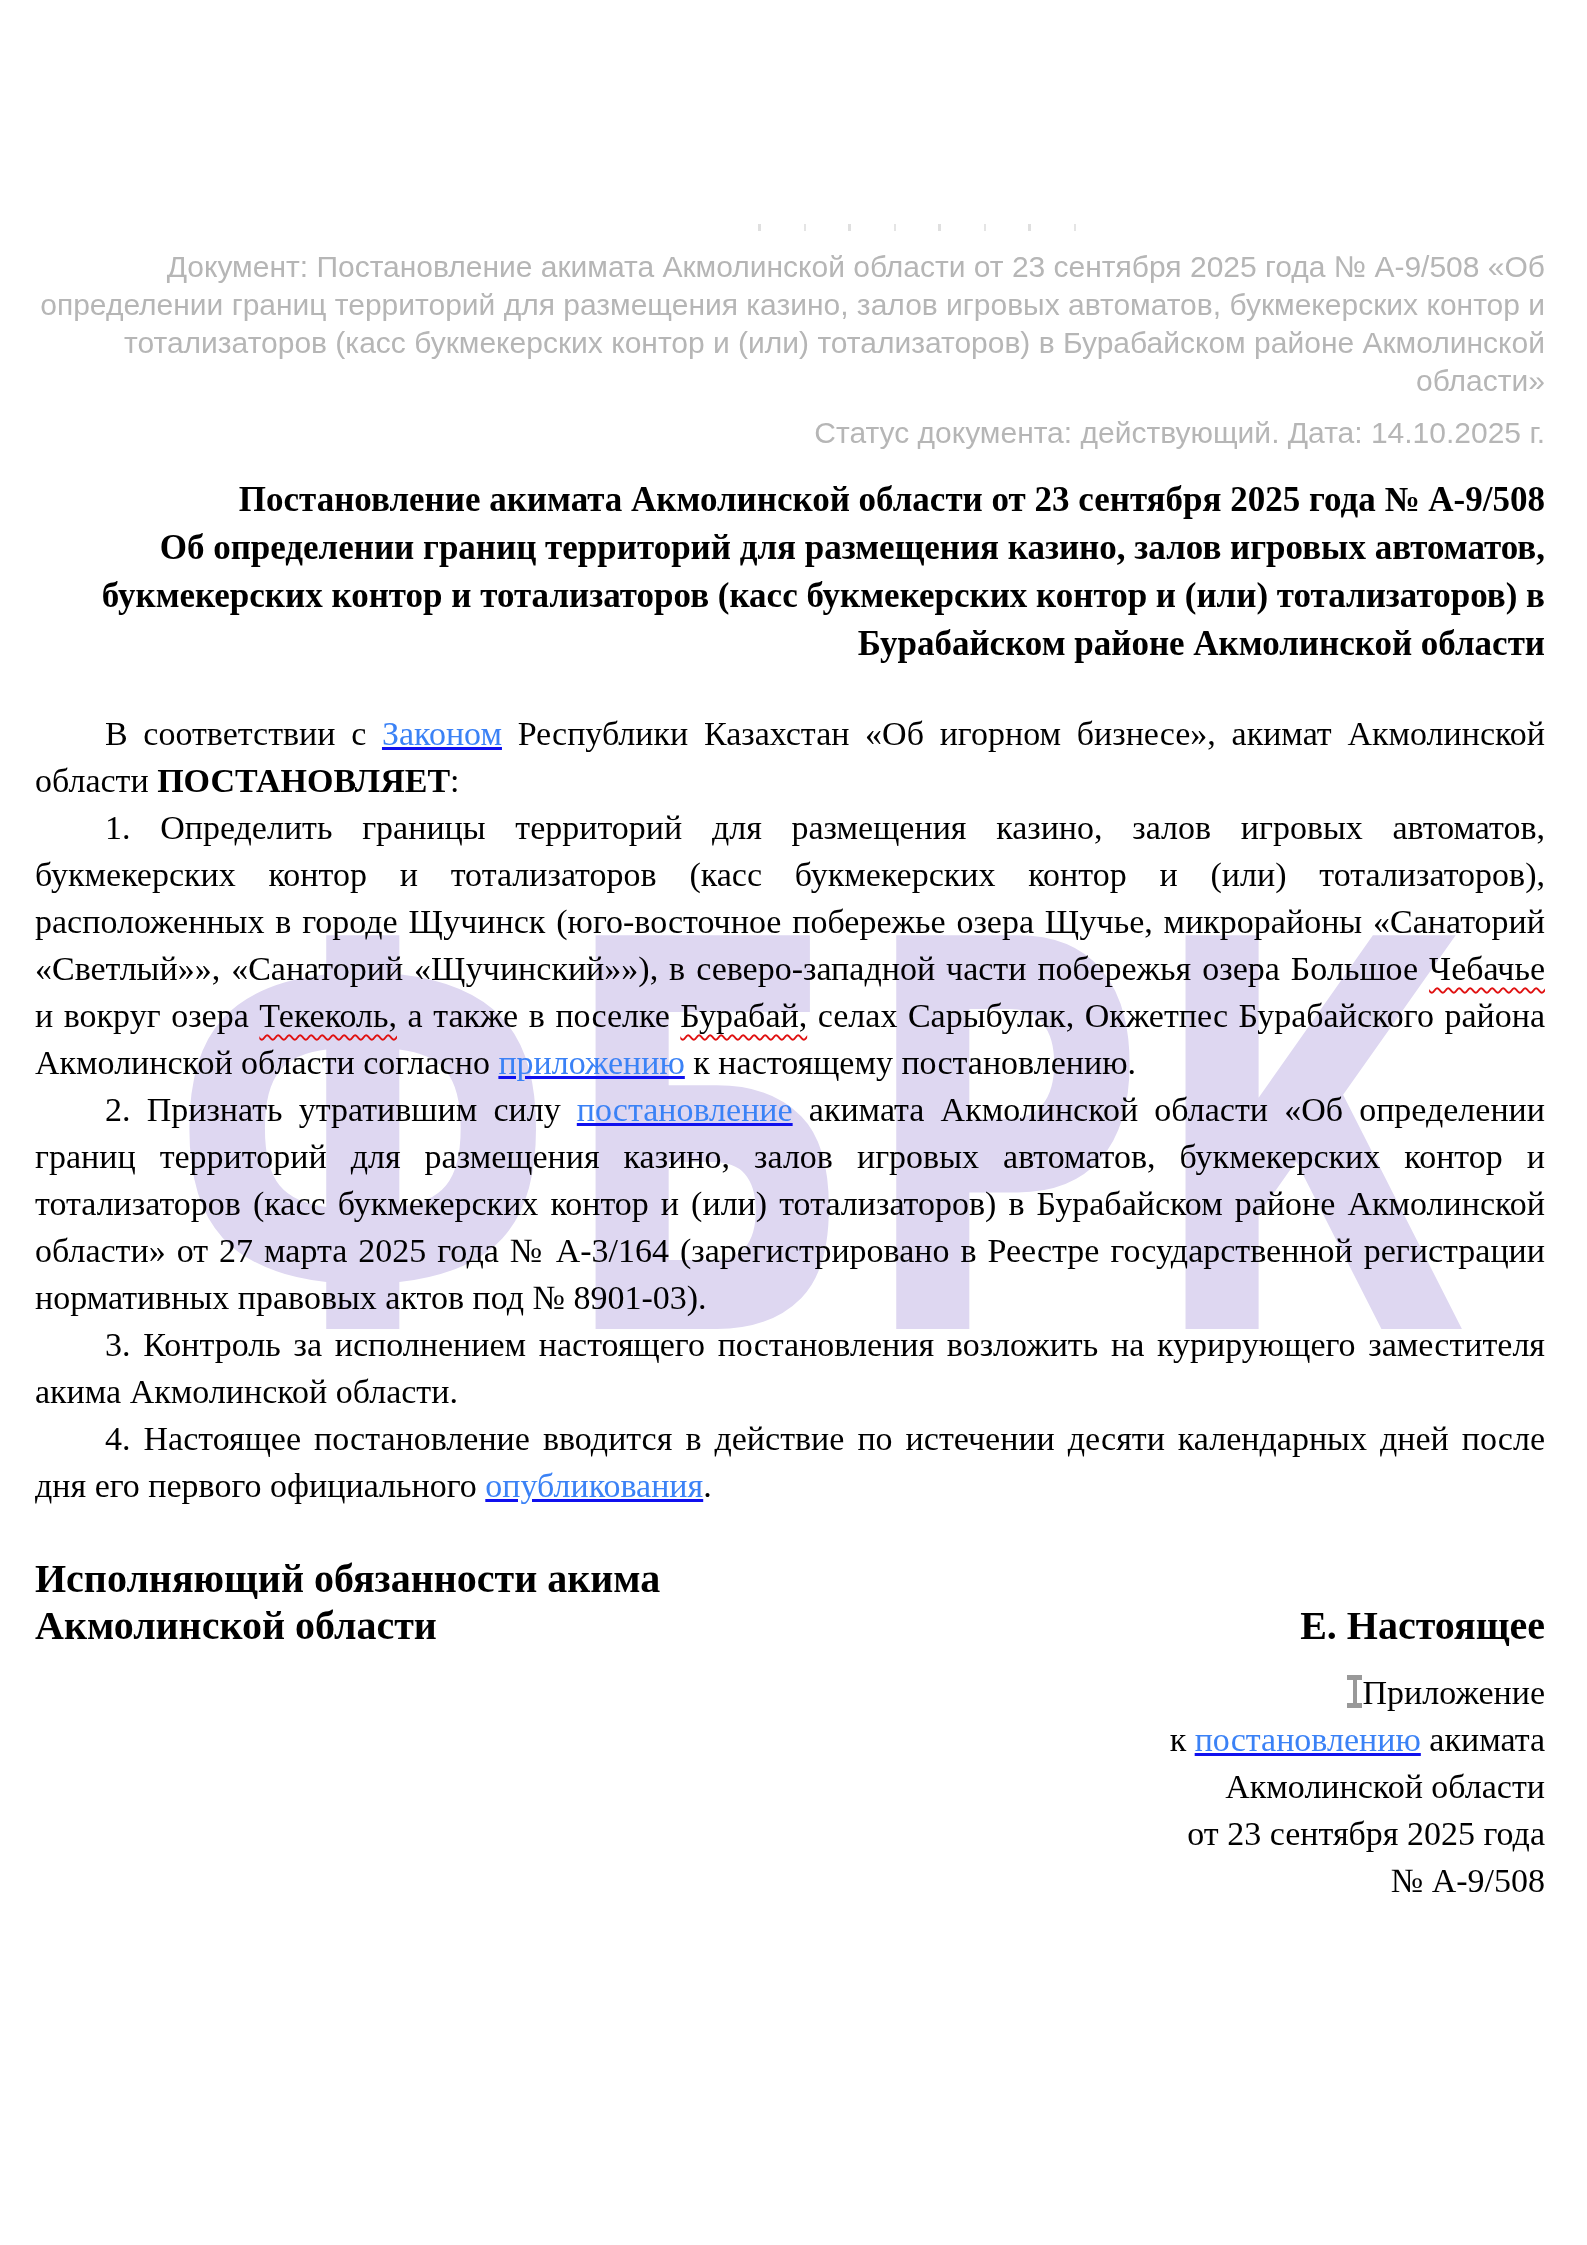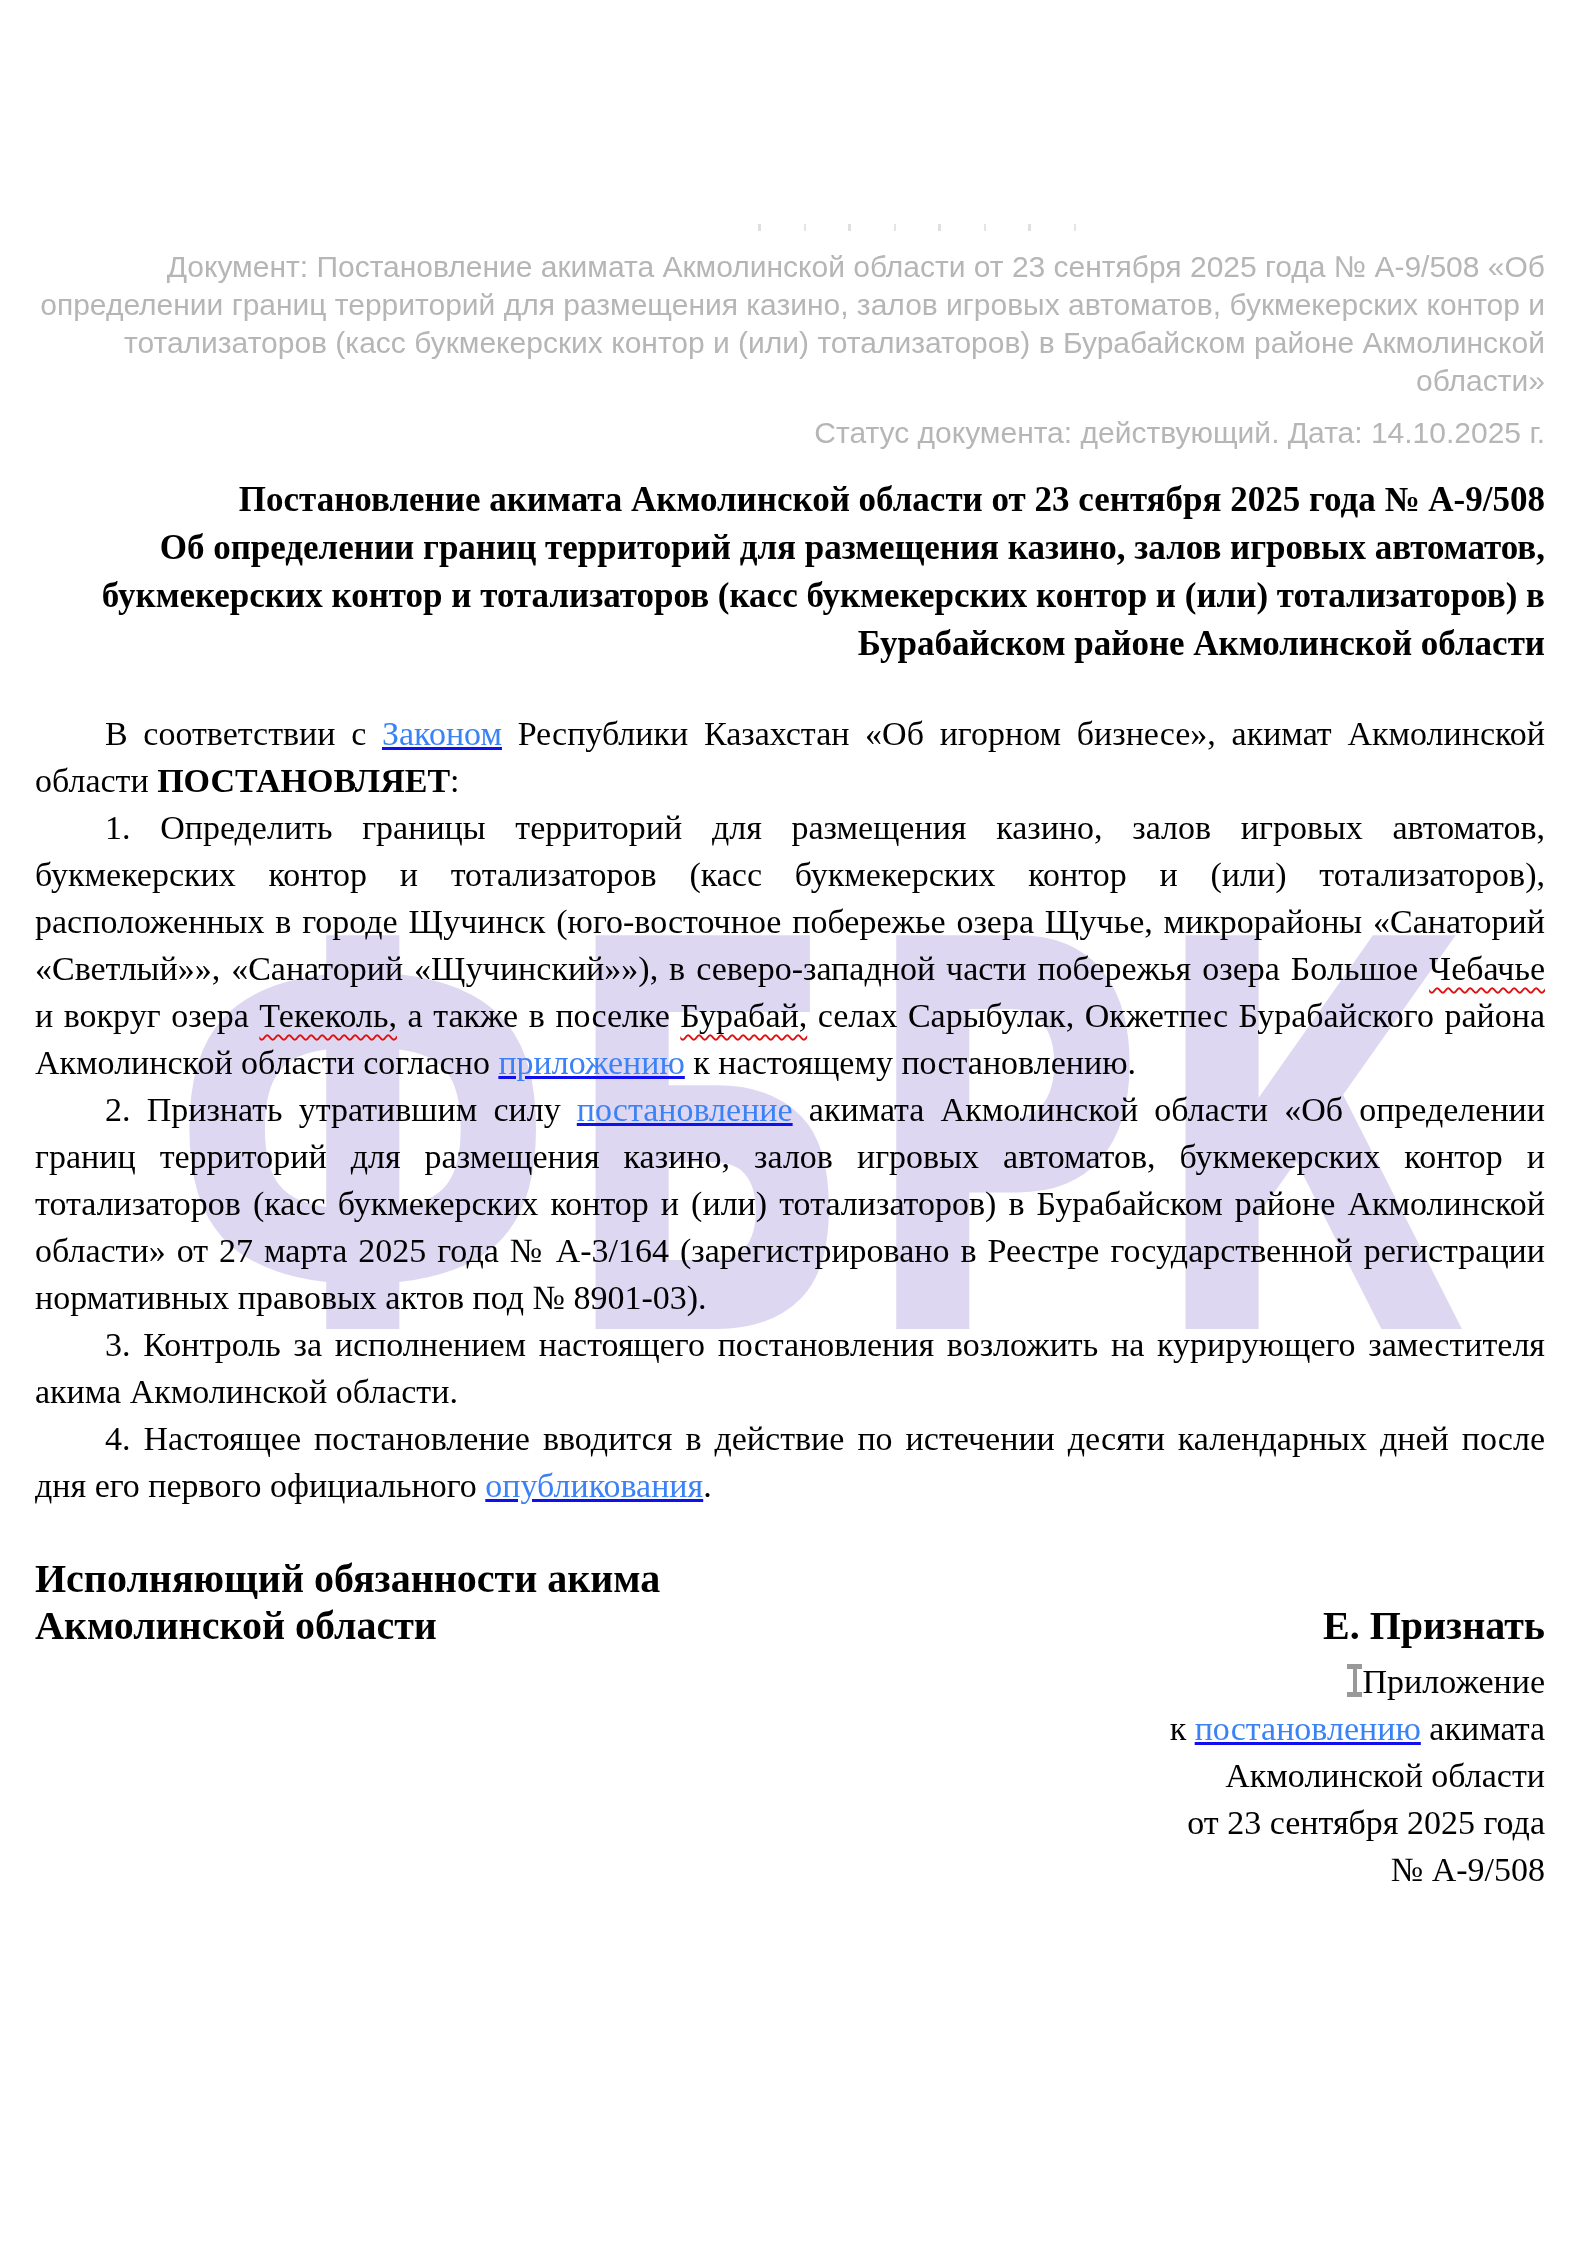--- a/index.html
+++ b/index.html
@@ -63,21 +63,21 @@
     text-underline-offset:7px;
   }
   .signature {
     margin-top:46px;
     font-size:40px;
     line-height:47px;
     font-weight:bold;
   }
   .sig-row { display:flex; justify-content:space-between; }
   .appendix {
-    margin-top:9px;
+    margin-top:20px;
     font-size:34px;
     line-height:47px;
     text-align:right;
   }
   .cursor-ibeam {
     display:inline-block;
     position:relative;
     width:15px; height:33px;
     vertical-align:-4px;
     margin-right:1px;
@@ -139,21 +139,21 @@
       <p>3. Контроль за исполнением настоящего постановления возложить на курирующего заместителя акима Акмолинской области.</p>
 
       <p><span>4. Настоящее постановление вводится в действие по истечении десяти календарных дней после дня его первого официального </span><a class="doc-link">опубликования</a><span>.</span></p>
 
     </div>
 
     <div class="signature">
       <div>Исполняющий обязанности акима</div>
       <div class="sig-row">
         <span>Акмолинской области</span>
-        <span>Е. Признать</span>
+        <span>Е. Настоящее</span>
       </div>
     </div>
 
     <div class="appendix">
       <div><span class="cursor-ibeam"></span><span>Приложение</span></div>
       <div><span>к </span><a class="doc-link">постановлению</a><span> акимата</span></div>
       <div>Акмолинской области</div>
       <div>от 23 сентября 2025 года</div>
       <div>№ А-9/508</div>
     </div>

